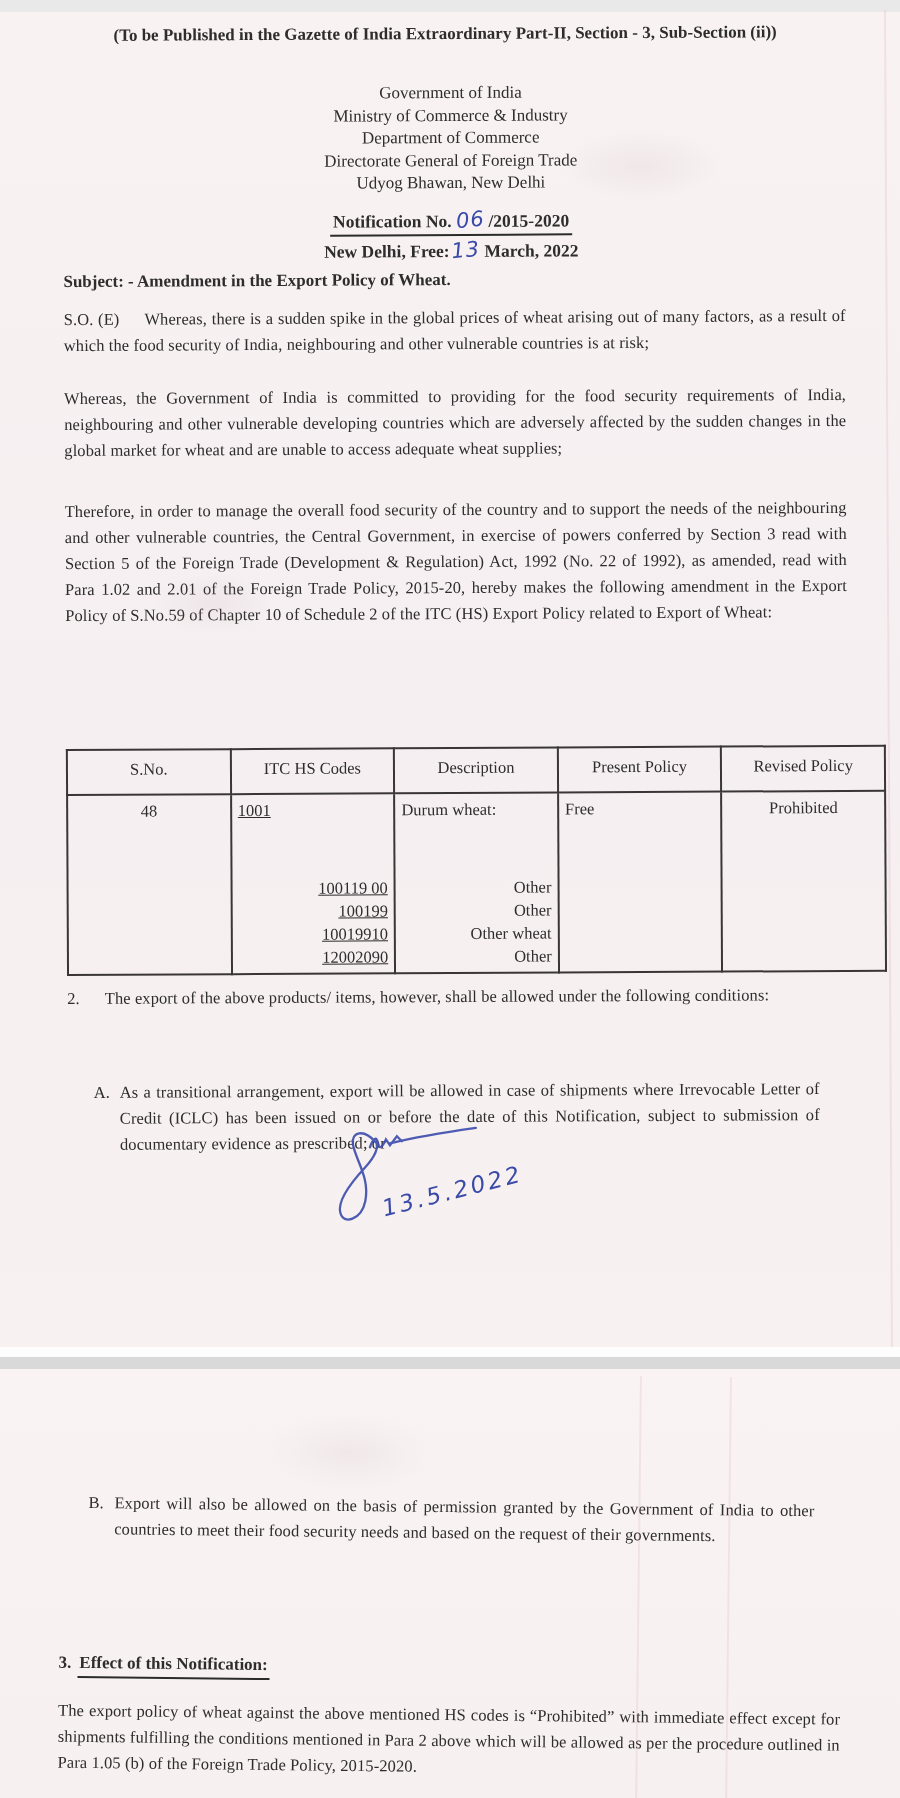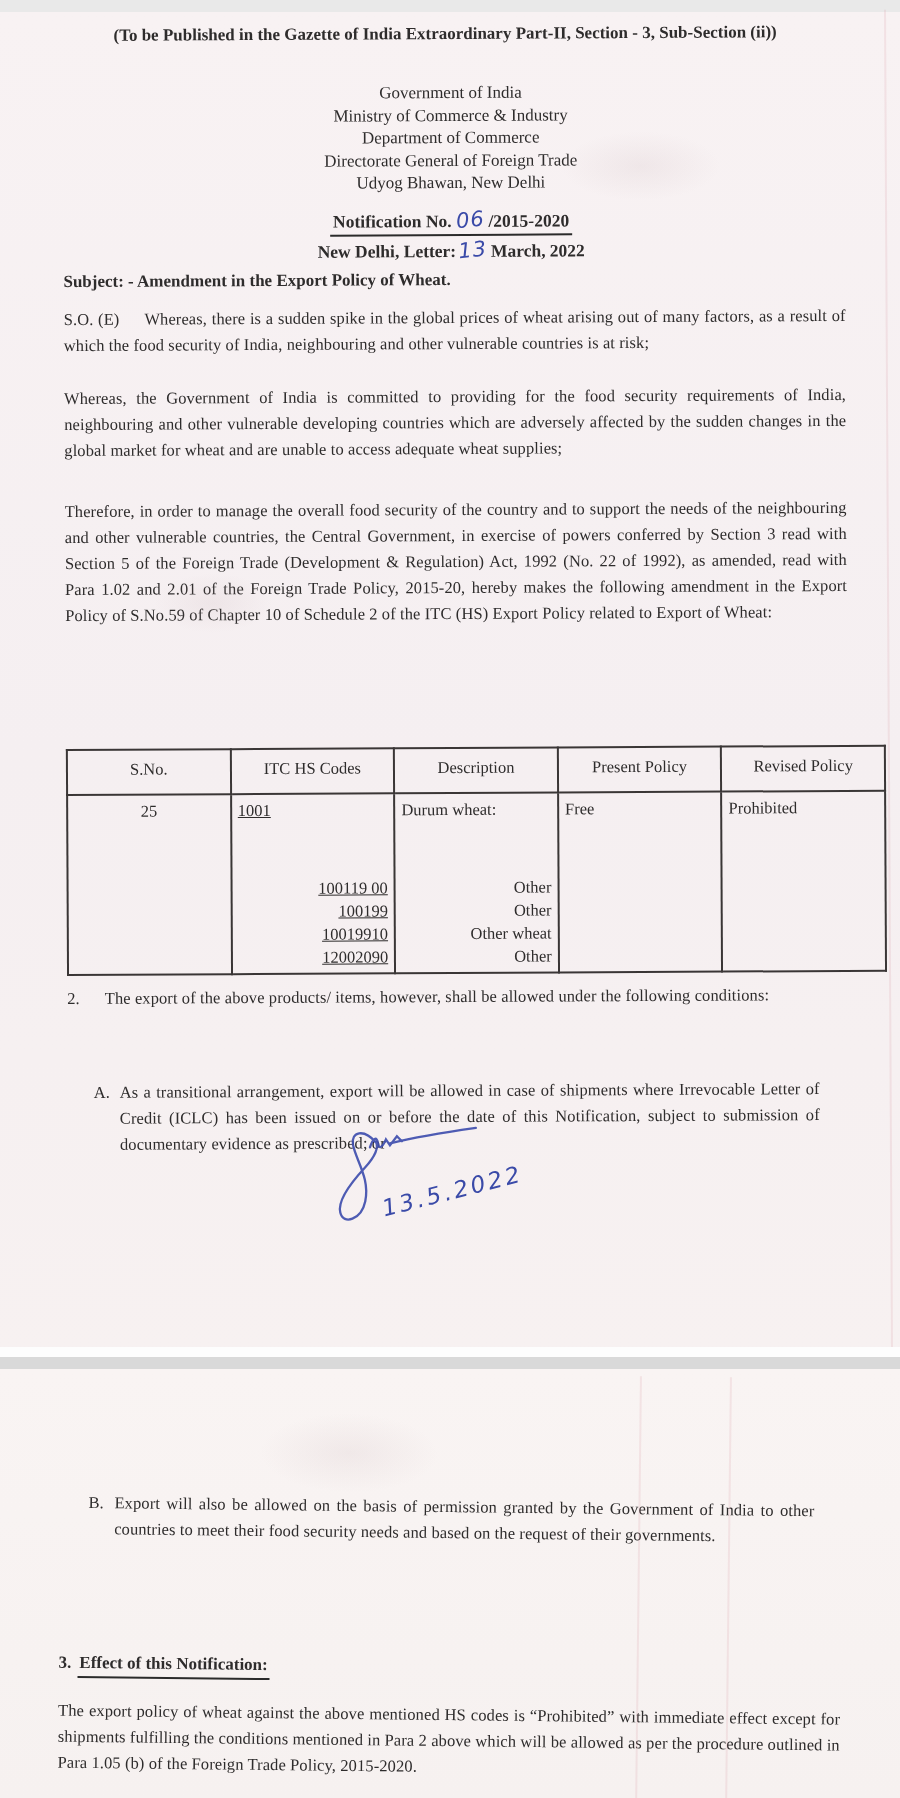--- a/index.html
+++ b/index.html
@@ -40,21 +40,21 @@
     border-collapse:collapse;table-layout:fixed;font-size:16.5px;
   }
   table.policy th,table.policy td{
     border:2px solid #3a3636;vertical-align:top;padding:6px 6px 4px;
   }
   table.policy th{font-weight:normal;text-align:center;height:30px;padding-top:9px;}
   td.c-sno{width:106px;text-align:center;}
   td.c-code{width:148px;text-decoration:underline;}
   td.c-desc{width:174px;}
   td.c-pres{width:235px;}
-  td.c-rev{width:157px;}
+  td.c-rev{width:157px;text-align:center;}
   .code-gap{margin-top:56px;}
   .code-line{line-height:23px;text-align:right;}
   .para-2{left:62px;top:972px;width:782px;}
   .cond-label{position:absolute;font-size:16.5px;}
   .cond-text{position:absolute;width:700px;}
   .labelA{left:88px;top:1066px;}
   .textA{left:114px;top:1066px;}
   .labelB{left:90px;top:120px;}
   .textB{left:116px;top:120px;}
   .signature{position:absolute;left:318px;top:1108px;width:210px;height:115px;}
@@ -85,42 +85,42 @@
         <div>Department of Commerce</div>
         <div>Directorate General of Foreign Trade</div>
         <div>Udyog Bhawan, New Delhi</div>
       </div>
 
       <div class="blk notif center">
         <span class="uline"><span>Notification No.</span><span class="hand">06</span><span>/2015-2020</span></span>
       </div>
 
       <div class="blk dated center">
-        <span>New Delhi, Letter:</span><span class="hand">13</span><span>March, 2022</span>
+        <span>New Delhi, Free:</span><span class="hand">13</span><span>March, 2022</span>
       </div>
 
       <div class="blk subject">Subject: - Amendment in the Export Policy of Wheat.</div>
 
       <div class="blk para-so body-text just">S.O. (E)  Whereas, there is a sudden spike in the global prices of wheat arising out of many factors, as a result of which the food security of India, neighbouring and other vulnerable countries is at risk;</div>
 
       <div class="blk para-whereas body-text just">Whereas, the Government of India is committed to providing for the food security requirements of India, neighbouring and other vulnerable developing countries which are adversely affected by the sudden changes in the global market for wheat and are unable to access adequate wheat supplies;</div>
 
       <div class="blk para-therefore body-text just">Therefore, in order to manage the overall food security of the country and to support the needs of the neighbouring and other vulnerable countries, the Central Government, in exercise of powers conferred by Section 3 read with Section 5 of the Foreign Trade (Development &amp; Regulation) Act, 1992 (No. 22 of 1992), as amended, read with Para 1.02 and 2.01 of the Foreign Trade Policy, 2015-20, hereby makes the following amendment in the Export Policy of S.No.59 of Chapter 10 of Schedule 2 of the ITC (HS) Export Policy related to Export of Wheat:</div>
 
       <table class="policy">
         <tbody>
             <tr>
           <th>S.No.</th>
           <th>ITC  HS Codes</th>
           <th>Description</th>
           <th>Present  Policy</th>
           <th>Revised Policy</th>
         </tr>
         <tr>
-          <td class="c-sno">25</td>
+          <td class="c-sno">48</td>
           <td class="c-code">
             <div>1001</div>
             <div class="code-gap code-line">100119 00</div>
             <div class="code-line">100199</div>
             <div class="code-line">10019910</div>
             <div class="code-line">12002090</div>
           </td>
           <td class="c-desc">
             <div>Durum wheat:</div>
             <div class="code-gap code-line">Other</div>

